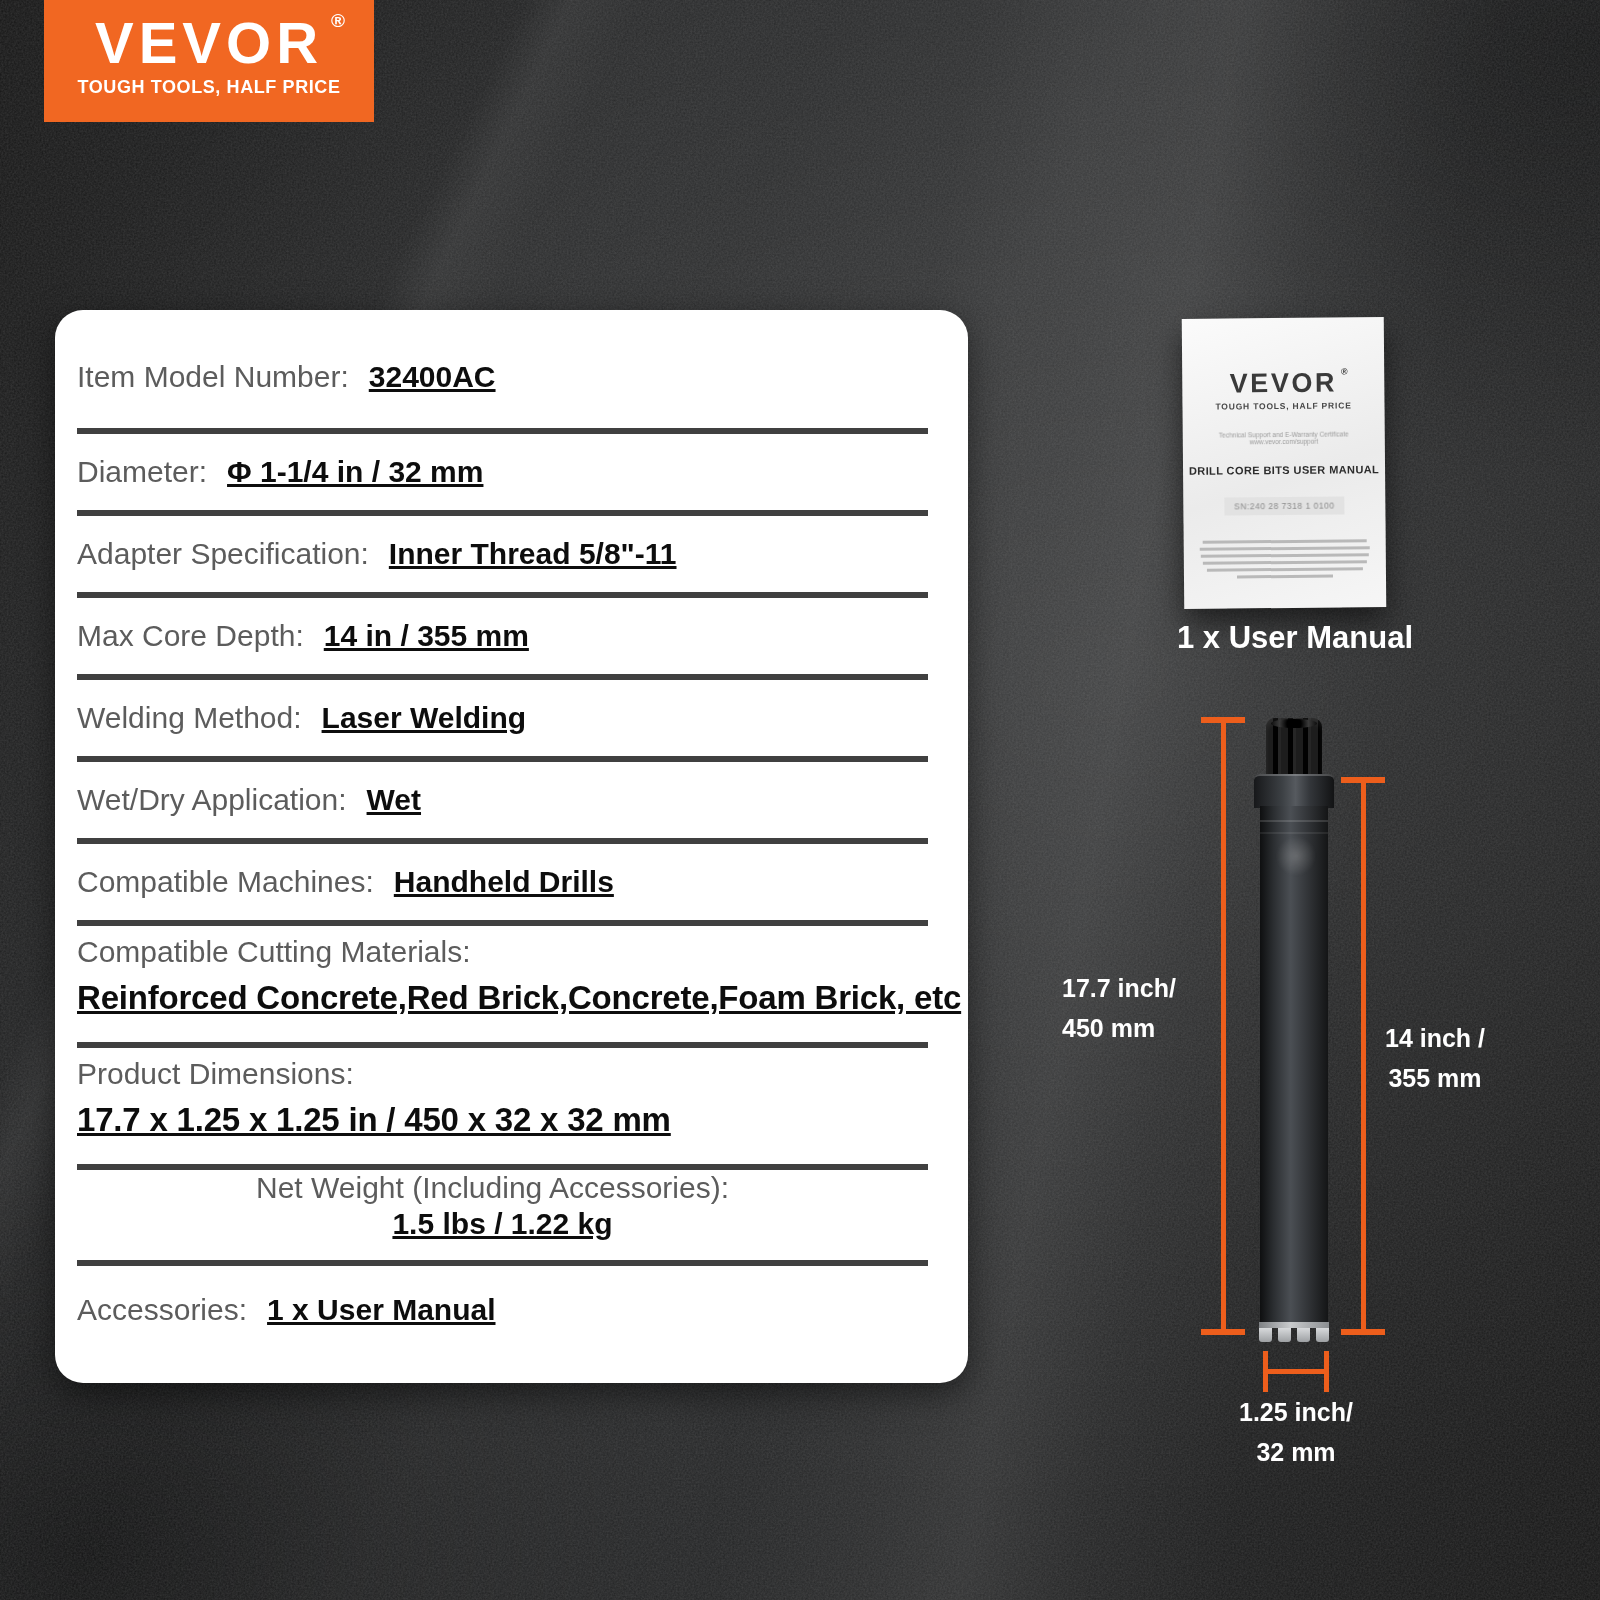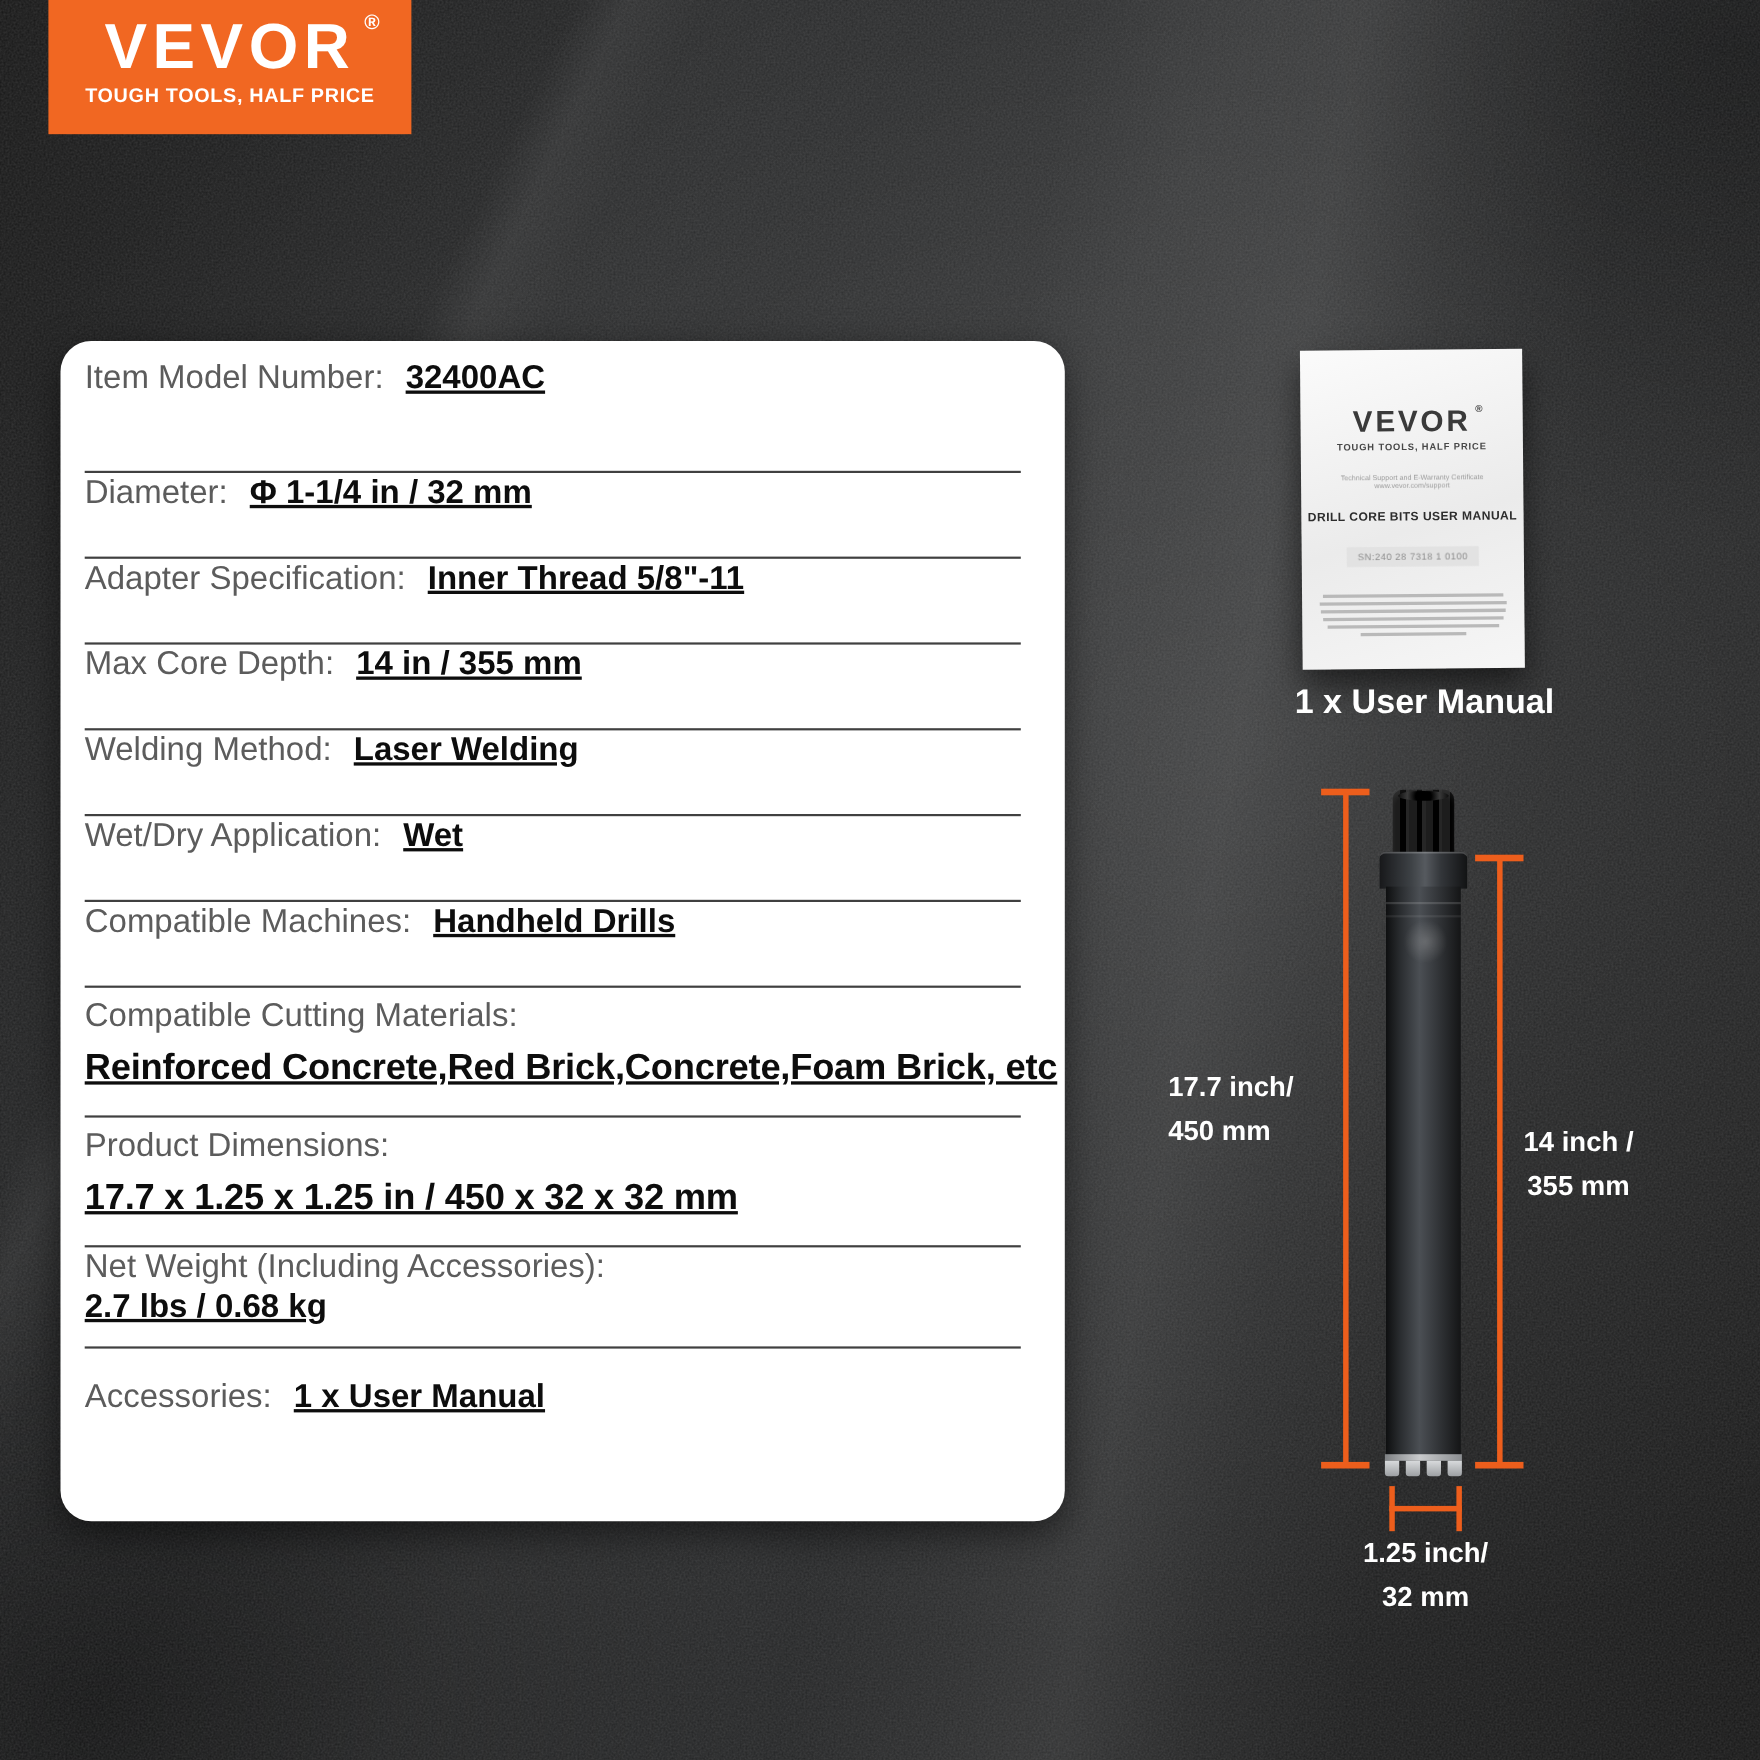--- a/index.html
+++ b/index.html
@@ -28,21 +28,21 @@
   .logo-word-wrap{position:relative;display:inline-block;margin-top:14px;}
   .logo-word{font-size:58px;font-weight:bold;letter-spacing:5px;line-height:1;}
   .logo-reg{position:absolute;right:-22px;top:-4px;font-size:19px;font-weight:bold;}
   .logo-tag{font-size:18px;font-weight:bold;letter-spacing:.6px;margin-top:5px;white-space:nowrap;}
 
   
   .card{position:absolute;left:55px;top:310px;width:913px;height:1073px;box-sizing:border-box;
     background:var(--card-bg,#fff);border-radius:28px;padding:0 40px 0 22px;
     display:flex;flex-direction:column;overflow:hidden;
     box-shadow:0 10px 34px rgba(0,0,0,.5);}
-  .spec-row{display:flex;align-items:flex-start;border-bottom:2px solid #404040;
+  .spec-row{display:flex;align-items:center;border-bottom:6px solid #404040;
     min-height:76px;font-size:30px;line-height:36px;}
   .spec-label{color:var(--label-gray,#5c5c5c);margin-right:20px;white-space:nowrap;}
   .spec-value{color:var(--value-black,#0d0d0d);font-weight:bold;white-space:nowrap;text-decoration:underline;}
   .spec-row:nth-child(1){min-height:102px;padding-top:16px;}
   .spec-row:nth-child(10){min-height:90px;flex-direction:column;}
   .spec-row:nth-child(11){border-bottom:none;align-items:flex-start;padding-top:26px;flex:1;}
   .spec-row.stacked{display:block;padding:8px 0 26px;min-height:0;}
   .spec-row.stacked .spec-label{display:block;margin:0 0 10px 0;}
   .spec-row.stacked .spec-value{display:block;font-size:33px;letter-spacing:-.2px;}
 
@@ -163,21 +163,21 @@
     <div class="spec-row stacked">
       <span class="spec-label">Compatible Cutting Materials:</span>
       <span class="spec-value">Reinforced Concrete,Red Brick,Concrete,Foam Brick, etc</span>
     </div>
     <div class="spec-row stacked">
       <span class="spec-label">Product Dimensions:</span>
       <span class="spec-value">17.7 x 1.25 x 1.25 in / 450 x 32 x 32 mm</span>
     </div>
     <div class="spec-row">
       <span class="spec-label">Net Weight (Including Accessories):</span>
-      <span class="spec-value">2.7 lbs / 0.68 kg</span>
+      <span class="spec-value">1.5 lbs / 1.22 kg</span>
     </div>
     <div class="spec-row">
       <span class="spec-label">Accessories:</span>
       <span class="spec-value">1 x User Manual</span>
     </div>
   </section>
 
 <figure class="manual">
   <div class="m-brand-wrap">
     <span class="m-brand">VEVOR</span>

